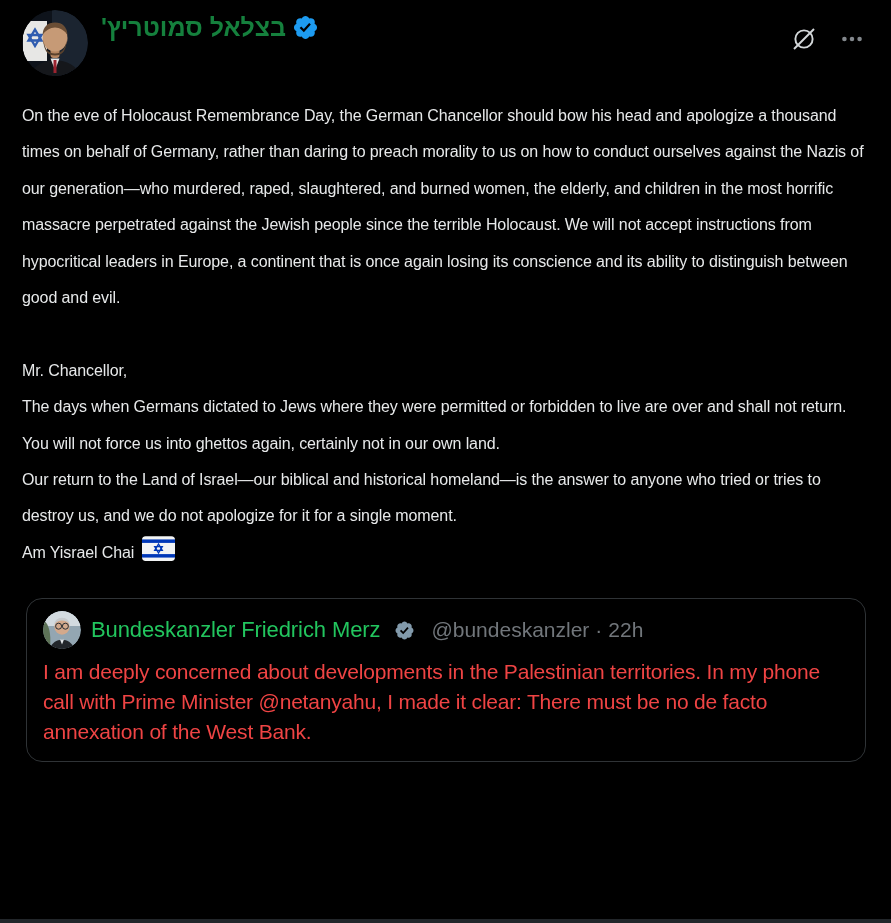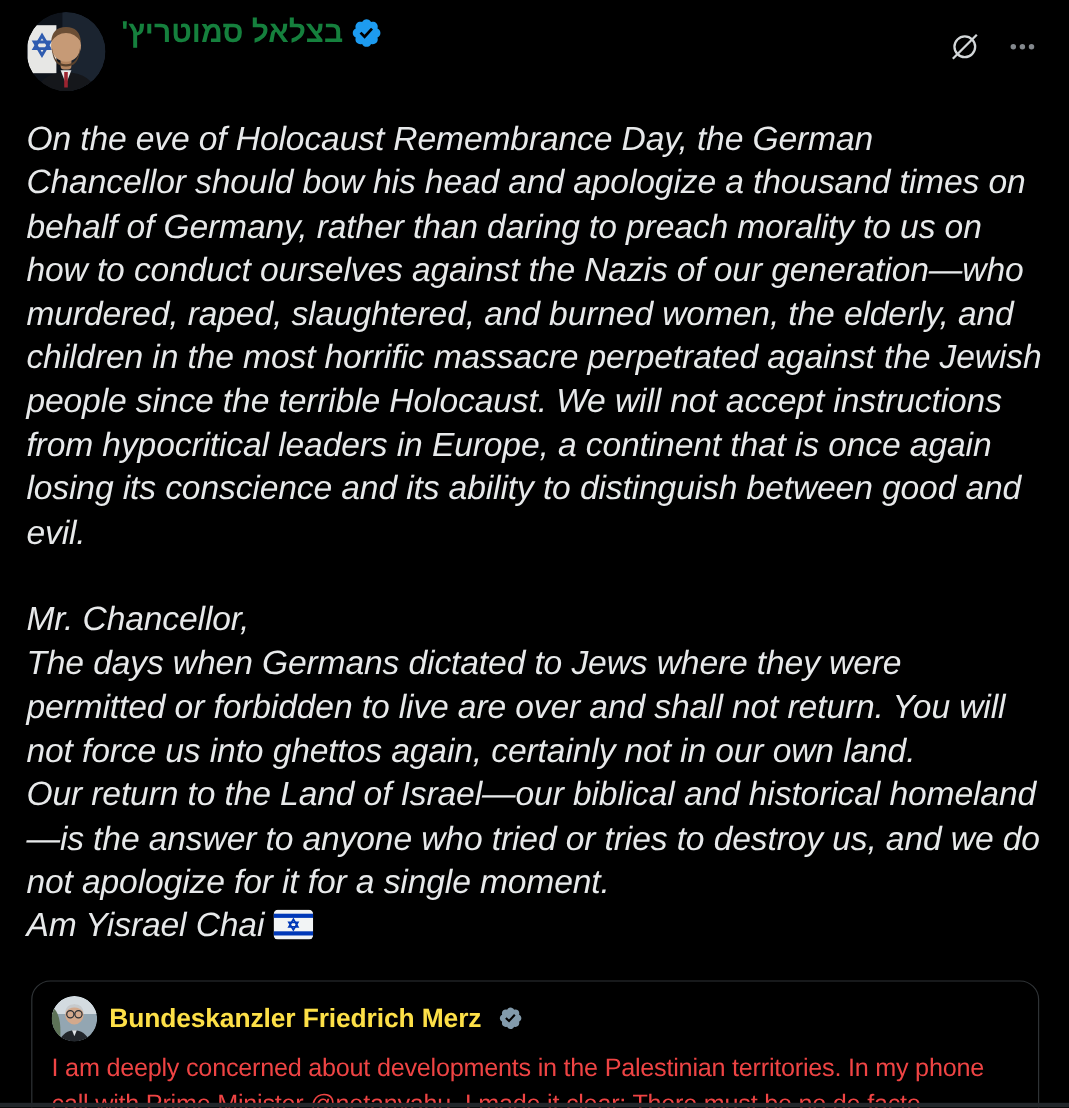--- a/index.html
+++ b/index.html
@@ -20,33 +20,33 @@
                cursor:pointer;}
   .badge{display:inline-flex;align-items:center;}
   .author-handle{color:#71767b;font-size:23px;line-height:28px;margin-top:3px;
                  cursor:pointer;}
   .header-actions{margin-left:auto;display:flex;align-items:center;gap:20px;
                   padding-top:14px;padding-right:2px;}
   .icon-btn{background:none;border:none;padding:0;margin:0;cursor:pointer;
             display:flex;align-items:center;}
 
   
-  .tweet-text{margin-top:22px;width:846px;color:#e7e9ea;font-size:28px;
-              line-height:36.4px;letter-spacing:-0.1px;font-style:italic;}
+  .tweet-text{margin-top:22px;width:846px;color:#e7e9ea;font-size:16px;
+              line-height:36.4px;letter-spacing:-0.1px;}
   .tweet-text .txt{white-space:pre-wrap;}
   .flag-icon{display:inline-block;vertical-align:-3px;margin-left:8px;}
 
   
   .quote-card{margin-top:24px;margin-left:4px;width:840px;box-sizing:border-box;
               border:1px solid #2f3336;border-radius:16px;padding:12px 16px 14px 16px;
               cursor:pointer;background:#000;}
   .quote-header{display:flex;align-items:center;gap:10px;}
   .q-avatar{width:38px;height:38px;border-radius:50%;overflow:hidden;flex:0 0 38px;}
   .q-avatar svg{display:block;}
-  .q-name{color:#fde047;font-size:22px;font-weight:700;letter-spacing:-0.1px;}
+  .q-name{color:#22c55e;font-size:22px;font-weight:400;letter-spacing:-0.1px;}
   .q-badge{display:inline-flex;align-items:center;margin-left:4px;}
   .q-handle-row{color:#71767b;font-size:21px;margin-left:6px;display:flex;gap:6px;}
   .quote-text{margin-top:8px;color:#ef4444;font-size:21px;line-height:30px;
               letter-spacing:-0.2px;width:800px;}
 
   .bottom-strip{position:absolute;left:0;bottom:0;width:891px;height:4px;
                 background:#22262a;}
 </style>
 </head>
 <body>
@@ -146,18 +146,23 @@
             <line x1="18.6" y1="15" x2="19.4" y2="15" stroke="#2a2e33" stroke-width="1"></line>
           </g>
         </svg>
       </div>
       <span class="q-name">Bundeskanzler Friedrich Merz</span>
       <span class="q-badge">
         <svg width="21" height="21" viewBox="0 0 24 24">
           <path fill="#829aab" d="M22.25 12c0-1.43-.88-2.67-2.19-3.34.46-1.39.2-2.9-.81-3.91s-2.52-1.27-3.91-.81c-.66-1.31-1.91-2.19-3.34-2.19s-2.67.88-3.33 2.19c-1.4-.46-2.91-.2-3.92.81s-1.26 2.52-.8 3.91c-1.31.67-2.2 1.91-2.2 3.34s.89 2.67 2.2 3.34c-.46 1.39-.21 2.9.8 3.91s2.52 1.26 3.91.81c.67 1.31 1.91 2.19 3.34 2.19s2.68-.88 3.34-2.19c1.39.45 2.9.2 3.91-.81s1.27-2.52.81-3.91c1.31-.67 2.19-1.91 2.19-3.34zm-11.71 4.2L6.8 12.46l1.41-1.42 2.26 2.26 4.8-5.23 1.47 1.36-6.2 6.77z"></path>
         </svg>
       </span>
+      <span class="q-handle-row">
+        <span>@bundeskanzler</span>
+        <span>·</span>
+        <span>22h</span>
+      </span>
     </div>
     <div class="quote-text">I am deeply concerned about developments in the Palestinian territories. In my phone call with Prime Minister @netanyahu, I made it clear: There must be no de facto annexation of the West Bank.</div>
   </div>
 
   <div class="bottom-strip"></div>
 </div>
 
 </body></html>

